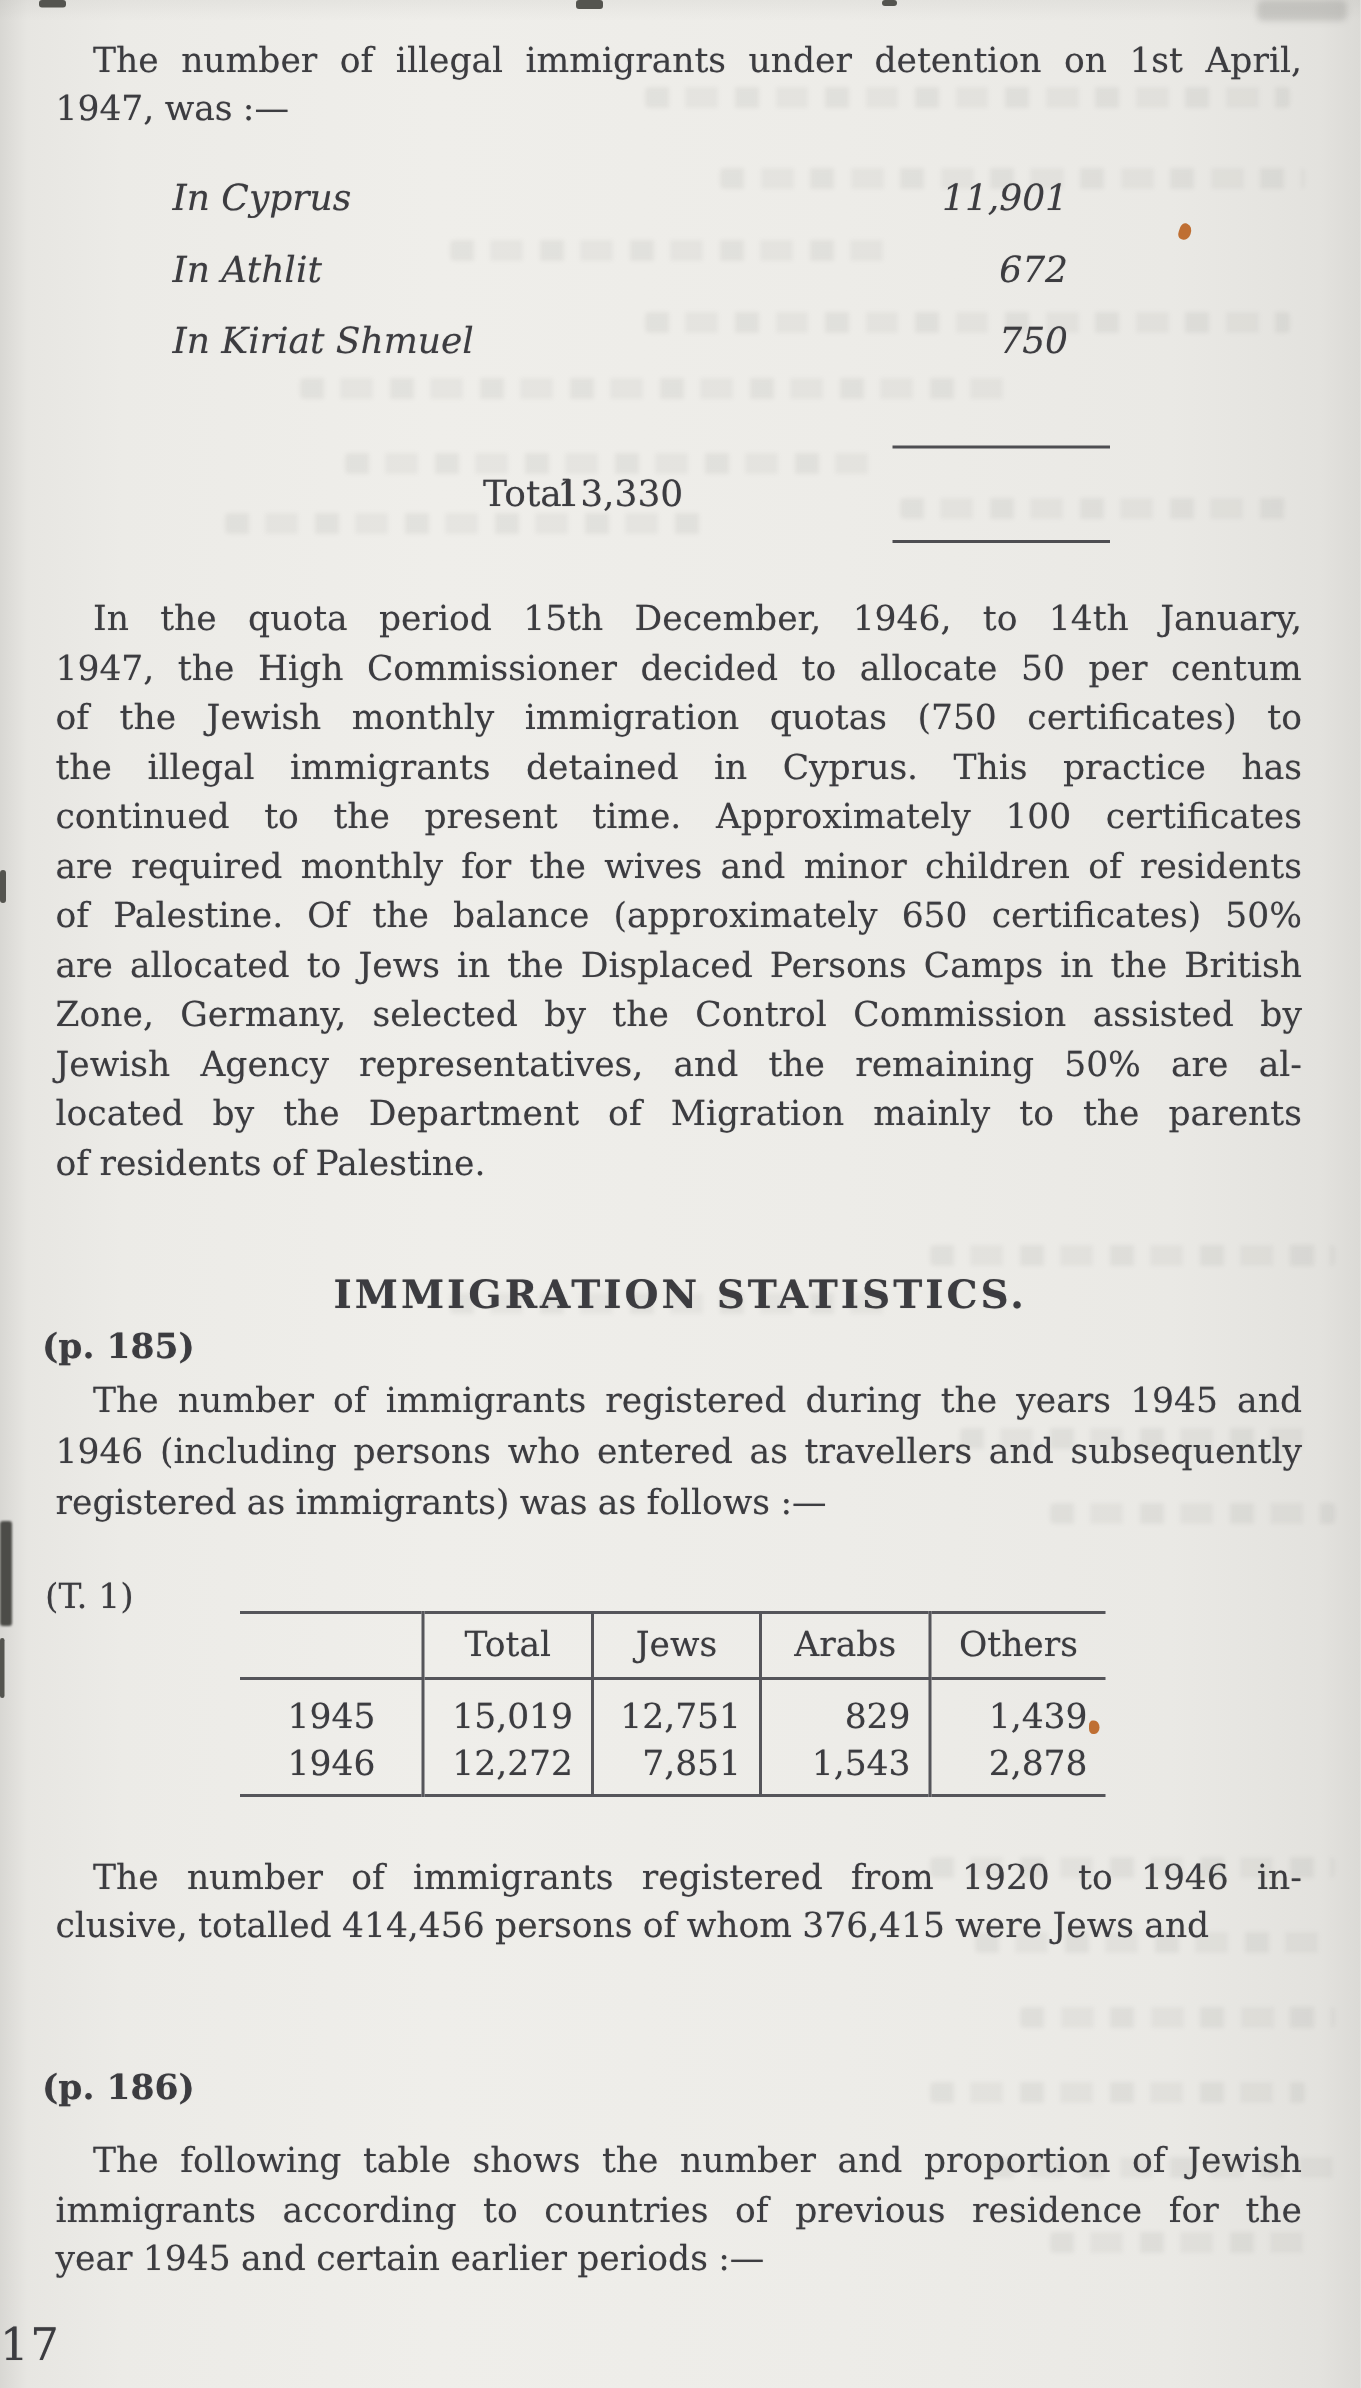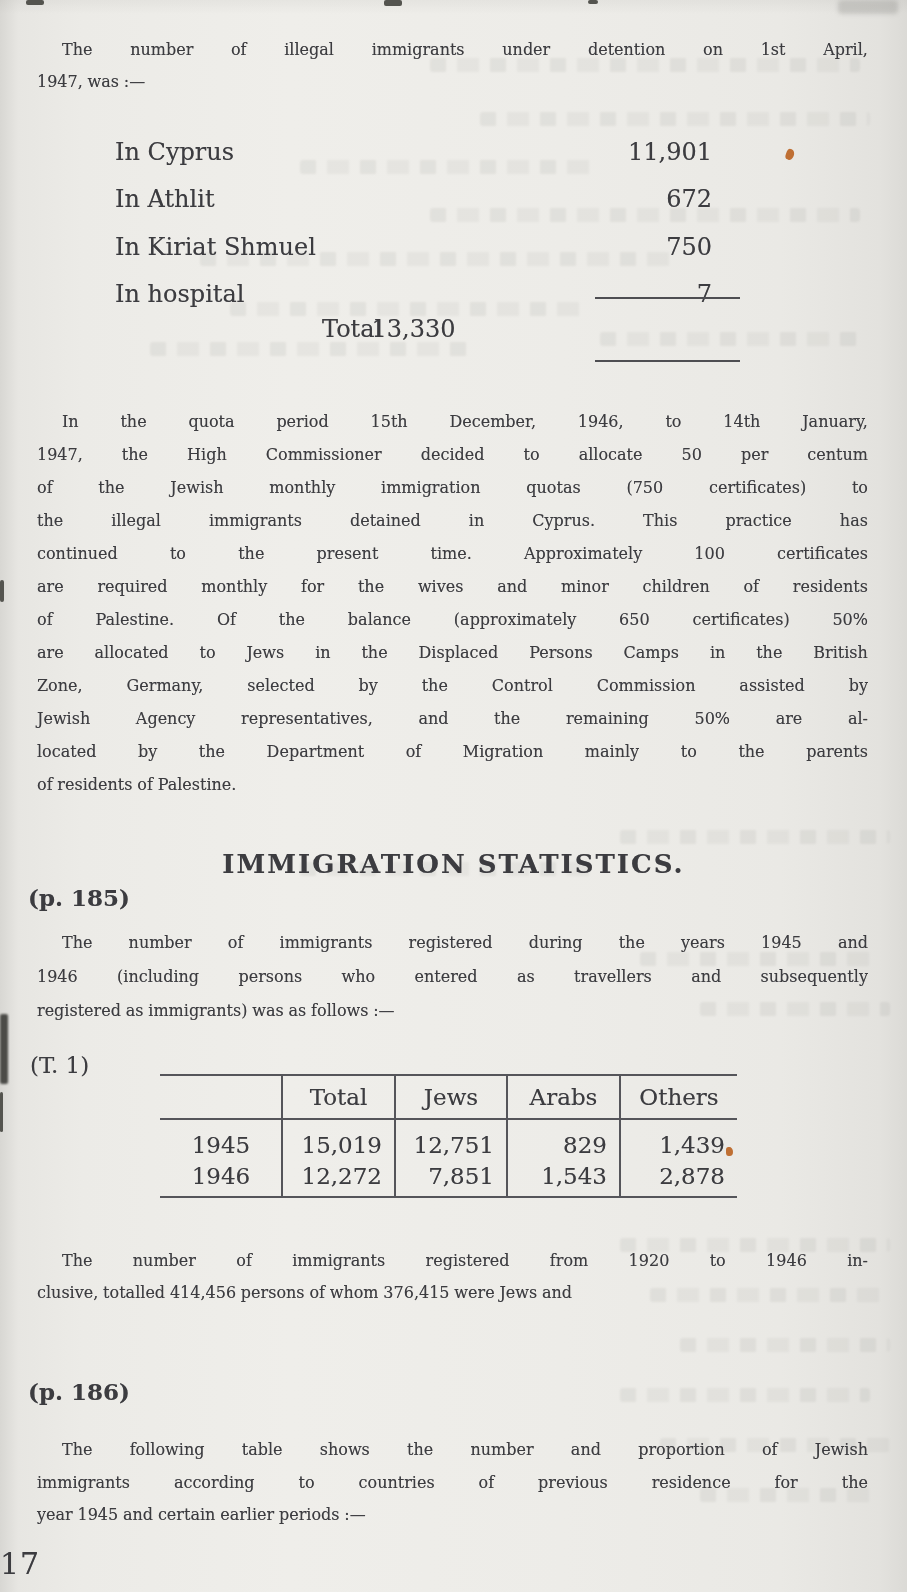--- a/index.html
+++ b/index.html
@@ -10,32 +10,32 @@
     background:#e6e5e1;
   }
   .page{
     position:relative;width:907px;height:1592px;overflow:hidden;
     background:
       linear-gradient(180deg, rgba(120,120,115,.08) 0, rgba(120,120,115,0) 14px),
       linear-gradient(90deg,#d8d7d3 0,#e7e6e2 2%,#ecebe7 9%,#efeeea 32%,#edece8 62%,#eae9e5 86%,#e3e2de 97%,#dbdad6 100%);
     text-shadow:0 0 .6px rgba(60,60,64,.45);
   }
   
-  .para{position:absolute;left:37px;width:831px;font-size:16px;margin-top:13px;}
+  .para{position:absolute;left:37px;width:831px;font-size:23px;}
   .tline{display:flex;justify-content:space-between;align-items:baseline;height:33px;line-height:1.15;white-space:nowrap;}
   .tline:first-child{padding-left:25px;}
   .tline:last-child{justify-content:flex-start;gap:.3em;}
   .p1{top:28px}.p1 .tline{height:32px}
   .p2{top:400px}.p2 .tline{height:33px}
   .p3{top:921px}.p3 .tline{height:34px}
   .p4{top:1239px}.p4 .tline{height:32px}
   .p5{top:1428px}.p5 .tline{height:32.5px}
   
   .dlist{position:absolute;left:115px;top:118px;width:597px;}
-  .lrow{display:flex;justify-content:space-between;align-items:flex-end;height:47.5px;font-size:24px;}
+  .lrow{display:flex;justify-content:space-between;align-items:flex-start;height:47.5px;font-size:24px;font-style:italic;}
   .rule{position:absolute;left:595px;width:145px;height:2px;background:#4e4e52;}
   .rule-top{top:297px}.rule-bottom{top:360px}
   .total-label{position:absolute;left:322px;top:315px;font-size:24px;}
   .total-value{position:absolute;left:115px;top:315px;width:597px;text-align:center;font-size:24px;}
   
   .heading{position:absolute;left:0;top:849px;width:100%;margin:0;text-align:center;
            font-size:26px;font-weight:700;letter-spacing:2px;}
   .pref{position:absolute;left:28px;font-weight:700;font-size:23px;}
   .pref185{top:884px}.pref186{top:1378px}
   .tref{position:absolute;left:30px;top:1036px;font-size:23px;margin-top:16px;}
@@ -116,24 +116,20 @@
         <span class="llabel">In Cyprus</span>
         <span class="lvalue">11,901</span>
       </div>
       <div class="lrow">
         <span class="llabel">In Athlit</span>
         <span class="lvalue">672</span>
       </div>
       <div class="lrow">
         <span class="llabel">In Kiriat Shmuel</span>
         <span class="lvalue">750</span>
-      </div>
-      <div class="lrow">
-        <span class="llabel">In hospital</span>
-        <span class="lvalue">7</span>
       </div>
     </div>
   <div class="rule rule-top"></div>
   <div class="total-label">Total</div>
   <div class="total-value">13,330</div>
   <div class="rule rule-bottom"></div>
 
   <div class="para p2">
       <div class="tline">
         <span>In</span>

